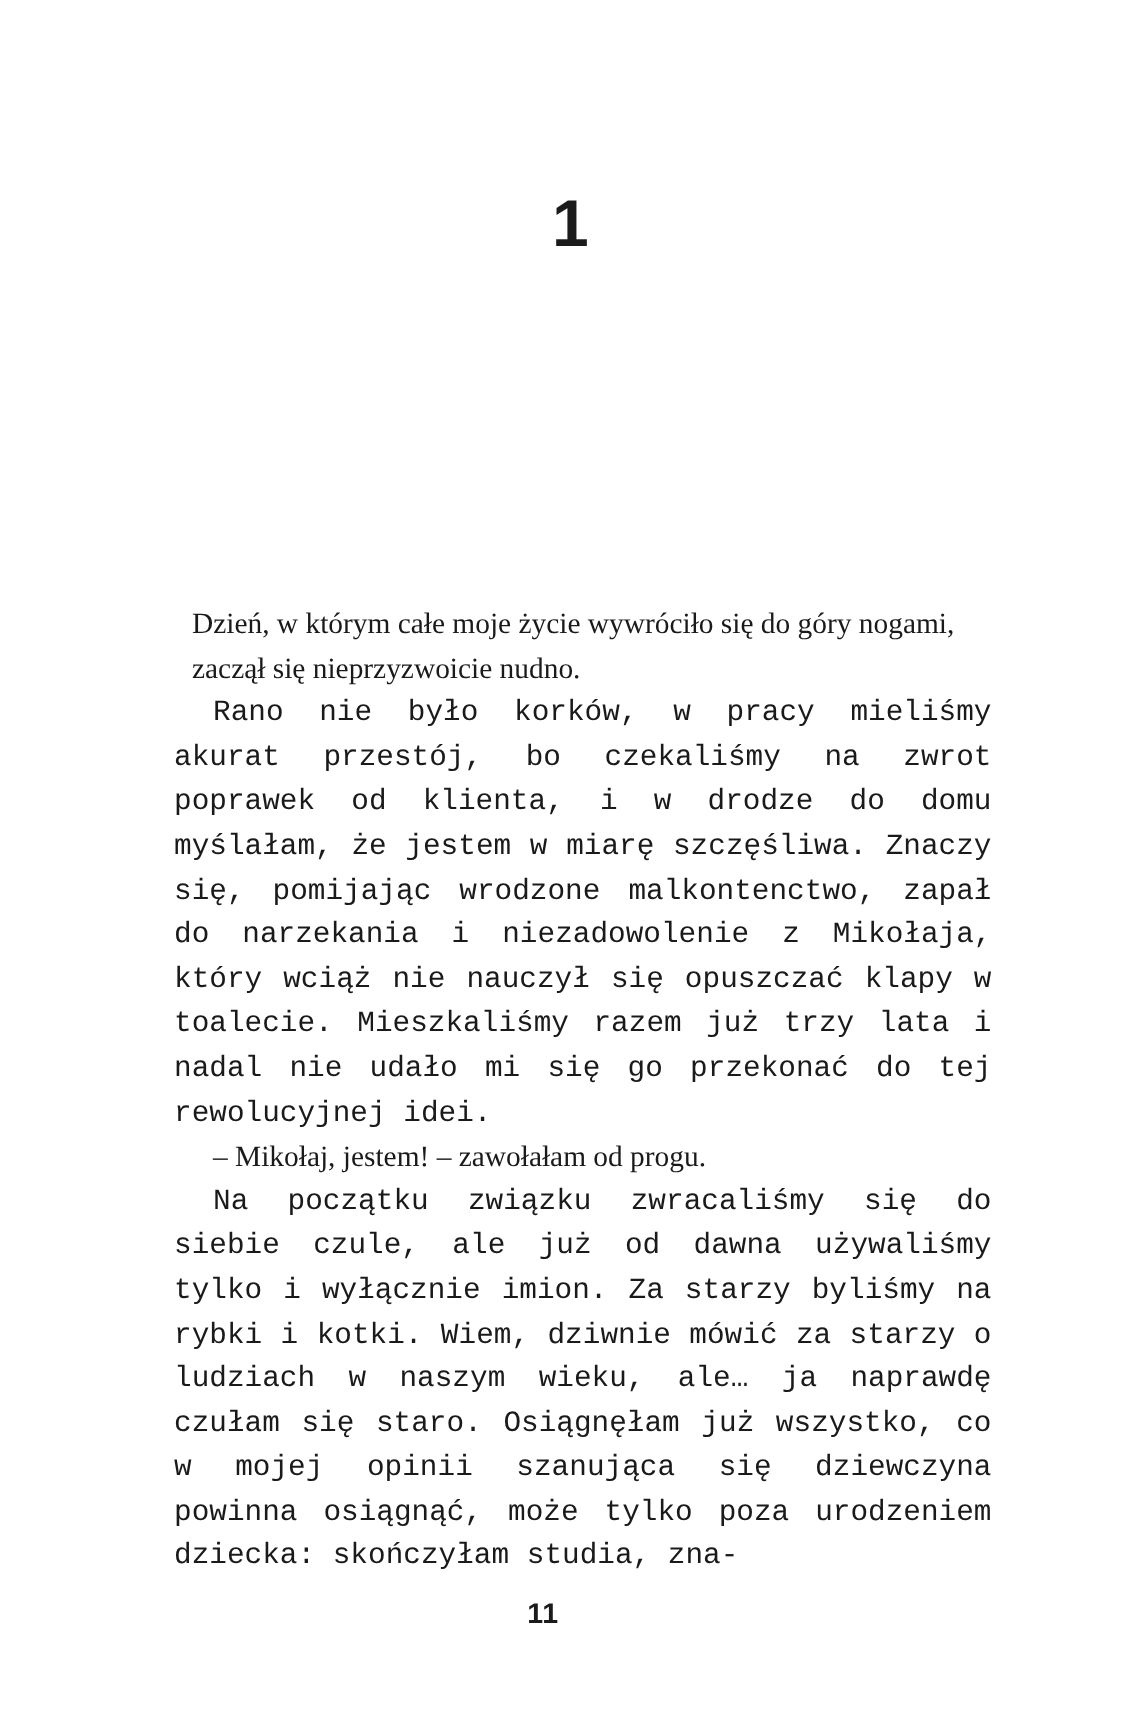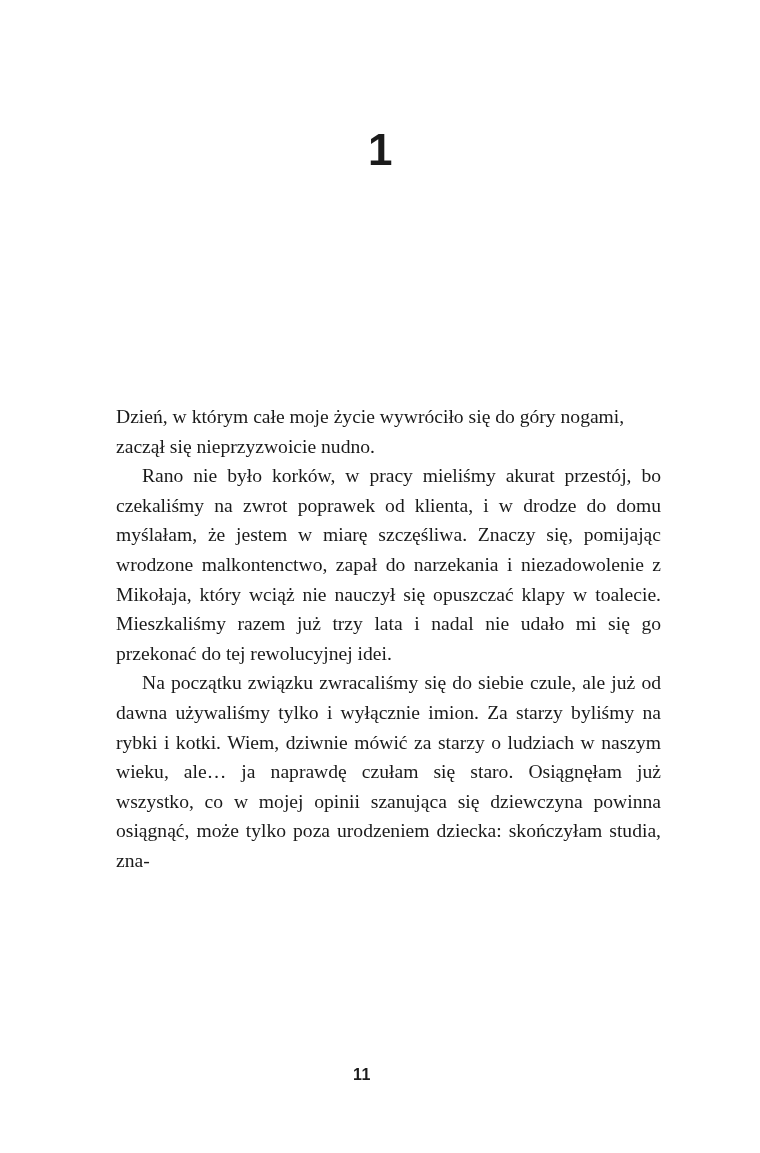--- a/index.html
+++ b/index.html
@@ -41,49 +41,52 @@
     text-justify: inter-word;
     -webkit-hyphens: none;
     hyphens: none;
   }
   .text-block p {
     margin: 0;
     text-indent: 0;
   }
   .text-block p.indent {
     text-indent: 26px;
+    font-family: Liberation Mono, monospace;
   }
   .text-block p.dialogue {
     text-indent: 26px;
     text-align: left;
   }
   .text-block p.flush-left {
     text-align: left;
+    margin-left: 12px;
   }
   .page-number {
     position: absolute;
     top: 1066px;
     left: 0;
     width: 724px;
     text-align: center;
     font-family: "Liberation Sans", sans-serif;
     font-weight: 700;
-    font-size: 16px;
+    font-size: 19px;
     letter-spacing: 0.5px;
     color: #1b1b1b;
   }
 </style>
 </head>
 <body>
 
 <div class="page">
 
   <div class="chapter-number">1</div>
 
   <div class="text-block">
     <p class="flush-left">Dzień, w którym całe moje życie wywróciło się do góry nogami, zaczął się nieprzyzwoicie nudno.</p>
     <p class="indent">Rano nie było korków, w pracy mieliśmy akurat przestój, bo czekaliśmy na zwrot poprawek od klienta, i w drodze do domu myślałam, że jestem w miarę szczęśliwa. Znaczy się, pomijając wrodzone malkontenctwo, zapał do narzekania i niezadowolenie z Mikołaja, który wciąż nie nauczył się opuszczać klapy w toalecie. Mieszkaliśmy razem już trzy lata i nadal nie udało mi się go przekonać do tej rewolucyjnej idei.</p>
+    <p class="dialogue">– Mikołaj, jestem! – zawołałam od progu.</p>
     <p class="indent">Na początku związku zwracaliśmy się do siebie czule, ale już od dawna używaliśmy tylko i wyłącznie imion. Za starzy byliśmy na rybki i kotki. Wiem, dziwnie mówić za starzy o ludziach w naszym wieku, ale… ja naprawdę czułam się staro. Osiągnęłam już wszystko, co w mojej opinii szanująca się dziewczyna powinna osiągnąć, może tylko poza urodzeniem dziecka: skończyłam studia, zna-</p>
   </div>
 
   <div class="page-number">11</div>
 
 </div>
 
 </body></html>

